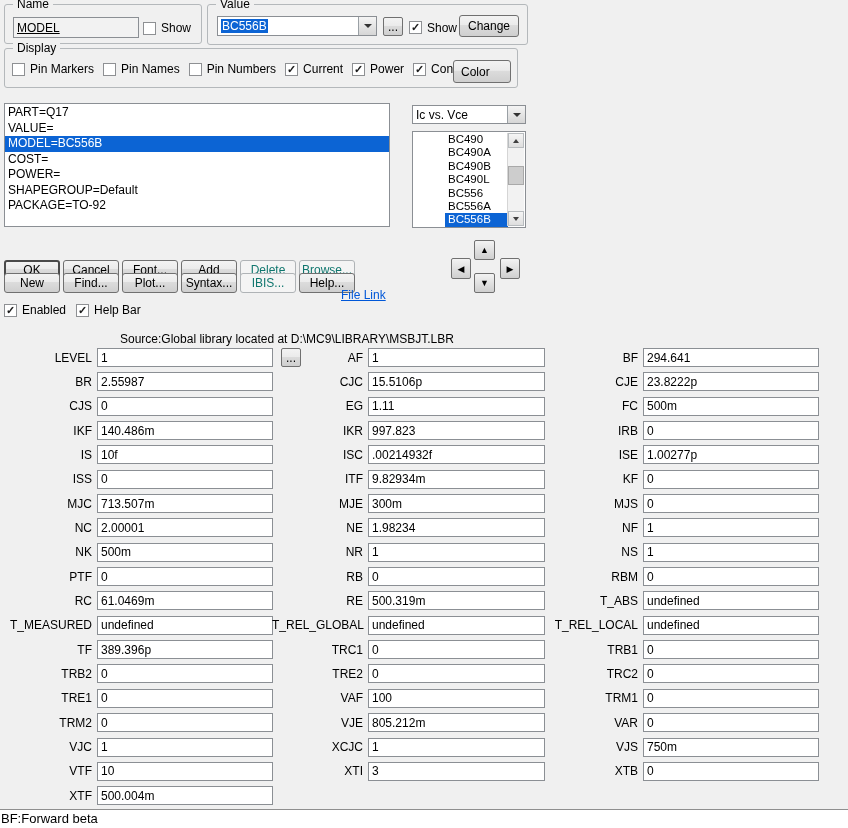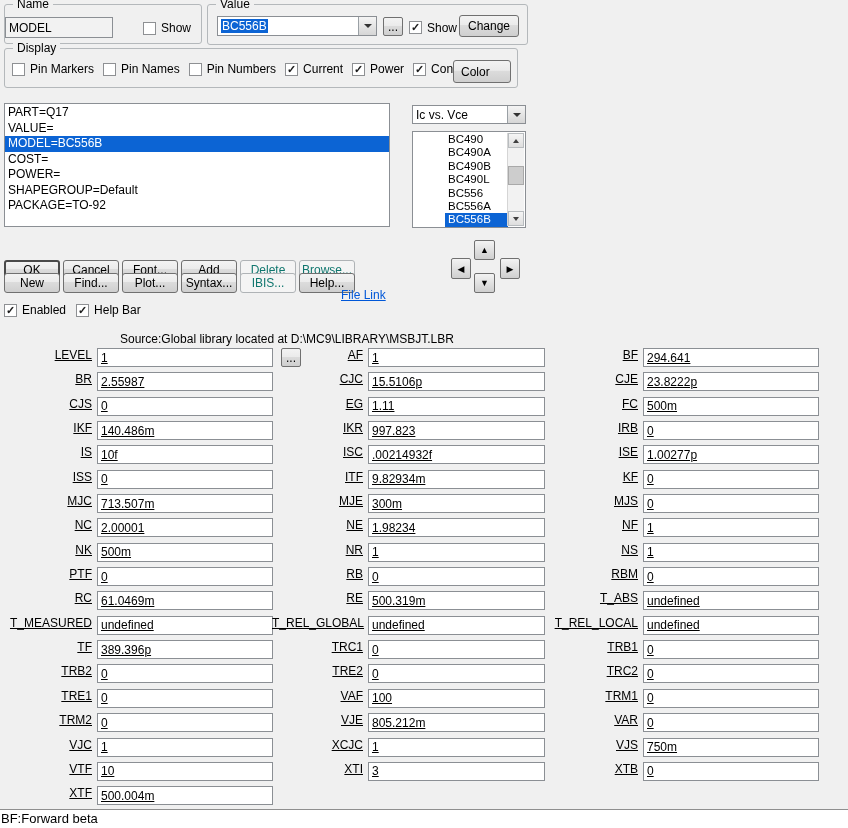--- a/index.html
+++ b/index.html
@@ -55,42 +55,42 @@
   .tri-dn-s{width:0;height:0;border-left:3.5px solid transparent;border-right:3.5px solid transparent;border-top:4px solid #404040;}
   .sthumb{position:absolute;left:0;width:16px;box-sizing:border-box;background:#cdcdcd;border:1px solid #a9a9a9;}
   
   .navbtn{position:absolute;box-sizing:border-box;display:flex;align-items:center;justify-content:center;
       background:linear-gradient(to bottom,#f3f3f3,#cfcfcf);border:1px solid #707070;border-radius:2px;
       font-size:9px;color:#000;}
   
   .link{color:var(--link,#0057d8);text-decoration:underline;cursor:pointer;}
   
   .pcol{position:absolute;display:flex;flex-direction:column;gap:5.35px;}
-  .prow{display:flex;height:19px;text-decoration:underline;}
+  .prow{display:flex;align-items:center;height:19px;}
   .plabel{text-align:right;padding-right:5px;white-space:nowrap;}
   .pfield{height:19px;box-sizing:border-box;background:#fff;border:1px solid #8b8f94;
       display:flex;align-items:center;padding:0 3px;white-space:nowrap;overflow:hidden;}
   #pcol1 .plabel{width:88px;} #pcol1 .pfield{width:176px;}
   #pcol2 .plabel{width:91px;} #pcol2 .pfield{width:177px;}
   #pcol3 .plabel{width:93px;} #pcol3 .pfield{width:176px;}
   
   #status-bar{position:absolute;left:0;top:809px;width:848px;height:19px;box-sizing:border-box;
       background:#fff;border-top:1px solid #8f8f8f;font-size:13px;padding:1px 0 0 1px;}
   
   .btnrow{position:absolute;display:flex;gap:3px;}
   .btnrow .btn{width:56px;height:20px;}
   
   .checkstrip{position:absolute;display:flex;align-items:center;gap:9px;}
 </style>
 </head>
 <body>
 
 <div class="group" id="name-group" style="left:4px;top:4px;width:198px;height:40px;">
   <span class="legend">Name</span>
-  <div class="tfield ro abs" style="left:0;top:12px;width:108px;height:21px;">MODEL</div>
+  <div class="tfield ro abs" style="left:8px;top:12px;width:126px;height:21px;text-decoration:underline;">MODEL</div>
   <span class="abs" style="left:138px;top:16px;"><span class="cbrow">
         <span class="cb"></span>
         <span>Show</span>
       </span></span>
 </div>
 
 <div class="group" id="value-group" style="left:207px;top:4px;width:321px;height:41px;">
   <span class="legend">Value</span>
   <div class="combo abs" style="left:9px;top:11px;width:160px;height:20px;">
     <span class="cval">

